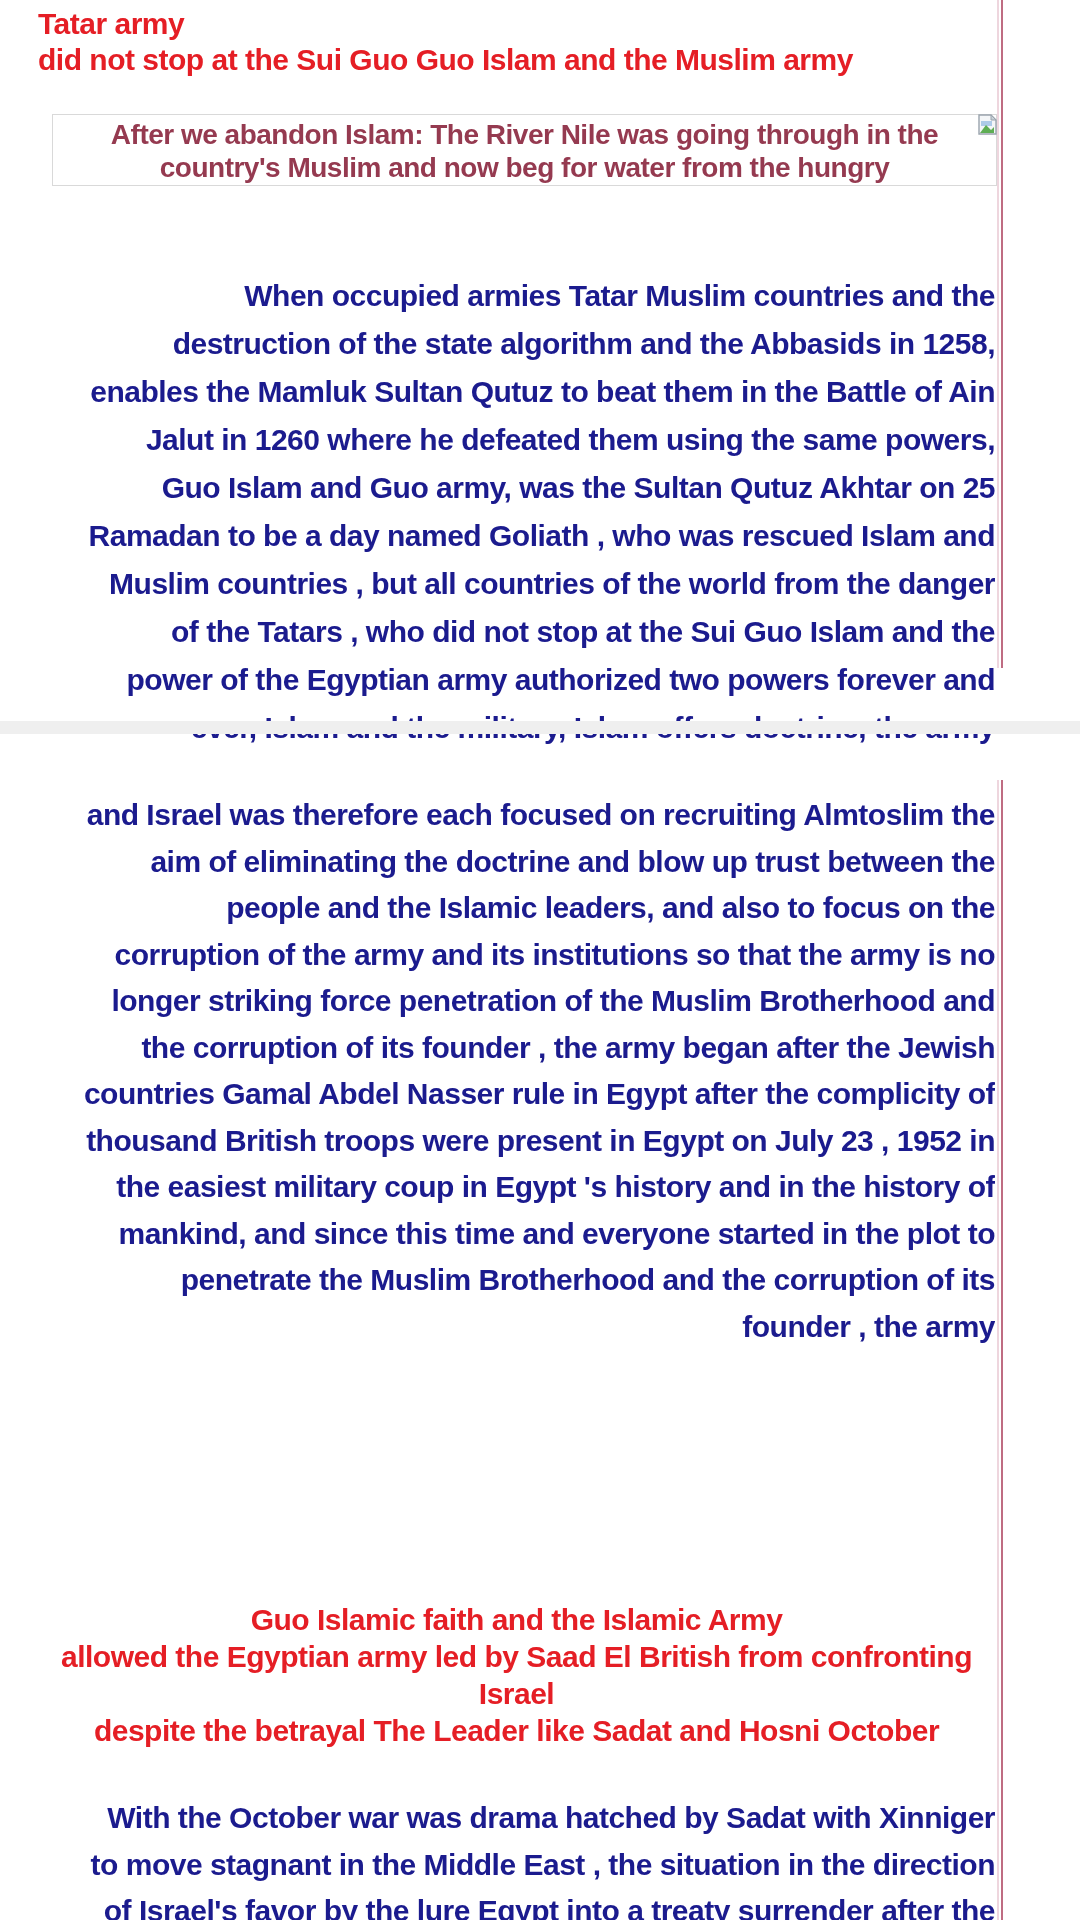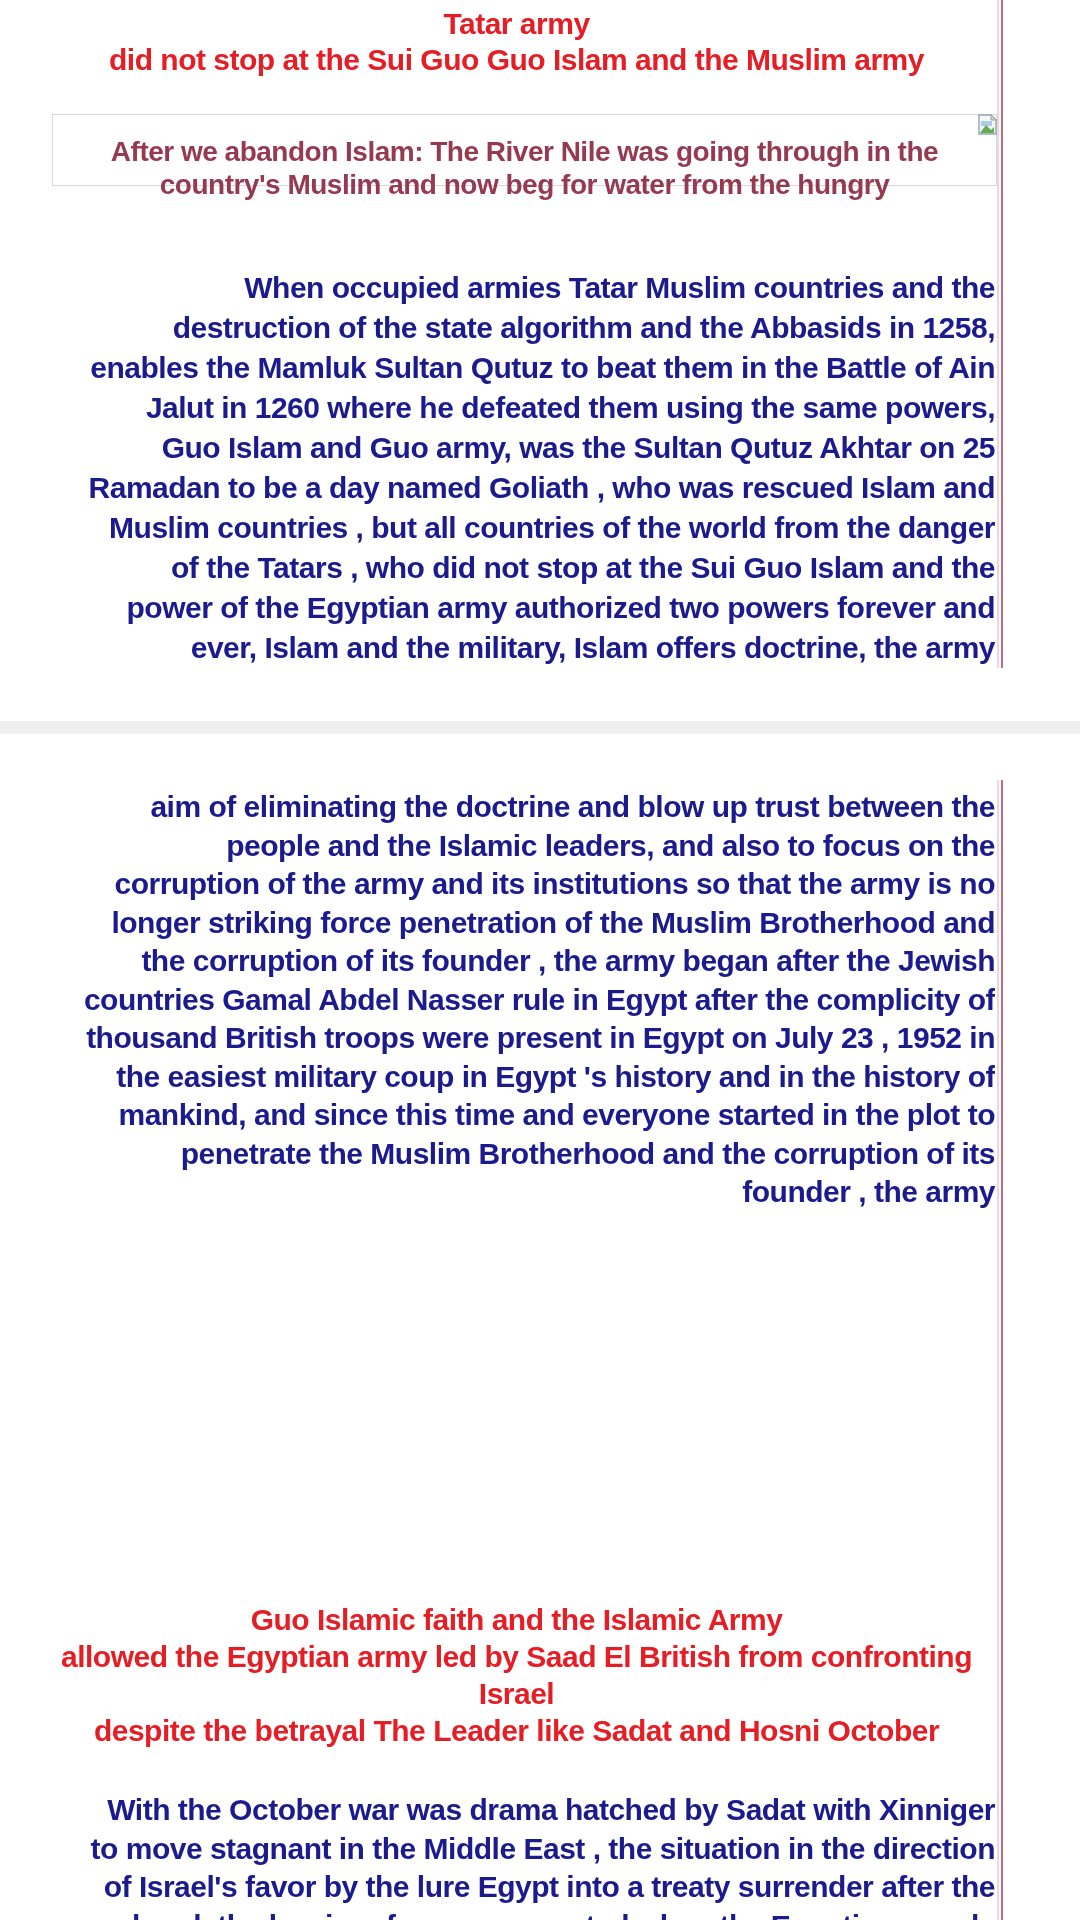--- a/index.html
+++ b/index.html
@@ -9,57 +9,56 @@
     overflow: hidden;
     background: #ffffff;
     font-family: "Liberation Sans", sans-serif;
     font-weight: bold;
   }
   .abs { position: absolute; }
 
   
   .page-title {
     left: 38px; right: 85px; top: 6px;
-    text-align: center;
     color: #e51e25;
     font-size: 30px; line-height: 36px;
     letter-spacing: -0.5px;
     overflow: hidden;
   }
   .page-title .line { white-space: nowrap; }
 
   
   .quote-box {
     left: 52px; right: 83px; top: 114px; height: 70px;
     border: 1px solid #d9d9d9;
     background: #ffffff;
   }
   .quote-box-text {
-    margin-top: 20px;
+    margin-top: 3px;
     text-align: center;
     color: #953a50;
     font-size: 28px; line-height: 33px;
     letter-spacing: -0.5px;
   }
   .quote-box-text .line { white-space: nowrap; overflow: hidden; }
   .broken-img {
     position: absolute; top: -1px; right: -1px;
     width: 19px; height: 21px;
   }
 
   
   .para {
     left: 38px; right: 85px;
     overflow: hidden;
     display: flex; flex-direction: column; align-items: flex-end;
     color: #1b1b8e;
     font-size: 30px;
     letter-spacing: -0.5px;
   }
-  .para .line { white-space: nowrap; flex: 0 0 auto; }
+  .para .line { white-space: nowrap; flex: 0 0 auto; margin-top: 8px; }
   .para-1 { top: 268px; line-height: 40px; }
   .para-2 { top: 788px; line-height: 38.5px; }
   .para-3 { top: 1791px; line-height: 38.5px; }
 
   
   .red-block {
     left: 38px; right: 85px; top: 1601px;
     overflow: hidden;
     color: #e51e25;
     font-size: 30px; line-height: 37px;
@@ -110,20 +109,21 @@
   <div class="line">Ramadan to be a day named Goliath , who was rescued Islam and</div>
   <div class="line">Muslim countries , but all countries of the world from the danger</div>
   <div class="line">of the Tatars , who did not stop at the Sui Guo Islam and the</div>
   <div class="line">power of the Egyptian army authorized two powers forever and</div>
   <div class="line">ever, Islam and the military, Islam offers doctrine, the army</div>
 </div>
 
 <div class="abs separator"></div>
 
 <div class="abs para para-2">
+  <div class="line">and Israel was therefore each focused on recruiting Almtoslim the</div>
   <div class="line">aim of eliminating the doctrine and blow up trust between the</div>
   <div class="line">people and the Islamic leaders, and also to focus on the</div>
   <div class="line">corruption of the army and its institutions so that the army is no</div>
   <div class="line">longer striking force penetration of the Muslim Brotherhood and</div>
   <div class="line">the corruption of its founder , the army began after the Jewish</div>
   <div class="line">countries Gamal Abdel Nasser rule in Egypt after the complicity of</div>
   <div class="line">thousand British troops were present in Egypt on July 23 , 1952 in</div>
   <div class="line">the easiest military coup in Egypt 's history and in the history of</div>
   <div class="line">mankind, and since this time and everyone started in the plot to</div>
   <div class="line">penetrate the Muslim Brotherhood and the corruption of its</div>

